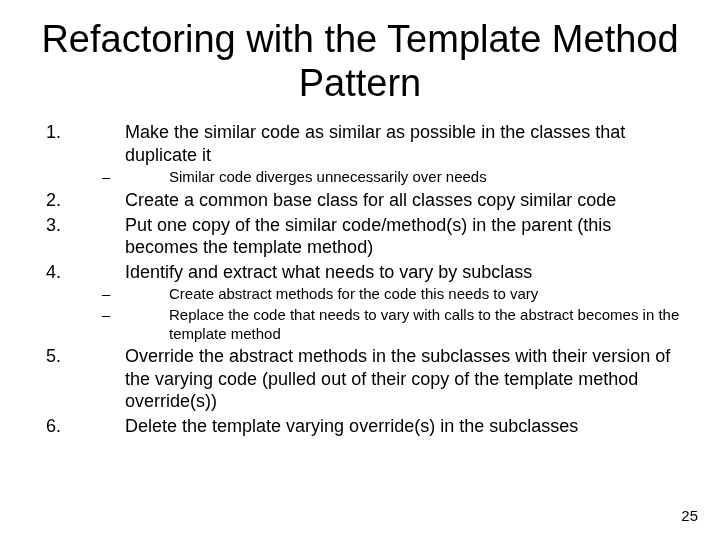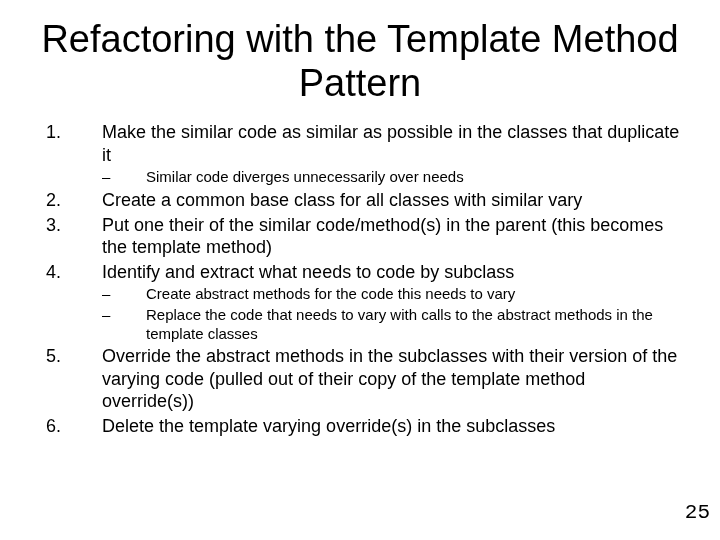--- a/index.html
+++ b/index.html
@@ -35,38 +35,38 @@
     margin: 2px 0;
   }
   .num {
     width: 56px;
     flex: 0 0 56px;
     text-align: left;
     padding-left: 6px;
   }
   .txt {
     flex: 1;
+    margin-left: 23px;
   }
   .subrow {
     display: flex;
     margin: 2px 0 2px 56px;
     font-size: 15px;
   }
   .dash {
     width: 44px;
     flex: 0 0 44px;
     text-align: left;
     padding-left: 6px;
   }
   .pagenum {
     position: absolute;
-    right: 10px;
+    right: 22px;
     bottom: 16px;
-    font-size: 21px;
-    font-family: Liberation Mono, monospace;
+    font-size: 15px;
   }
 </style>
 </head>
 <body>
 
 <div class="slide">
 
   <h1 class="title">Refactoring with the Template Method Pattern</h1>
 
   <div class="body">
@@ -76,41 +76,41 @@
       <div class="txt">Make the similar code as similar as possible in the classes that duplicate it</div>
     </div>
 
     <div class="subrow">
       <div class="dash">–</div>
       <div class="txt">Similar code diverges unnecessarily over needs</div>
     </div>
 
     <div class="row">
       <div class="num">2.</div>
-      <div class="txt">Create a common base class for all classes with similar vary</div>
+      <div class="txt">Create a common base class for all classes copy similar code</div>
     </div>
 
     <div class="row">
       <div class="num">3.</div>
-      <div class="txt">Put one their of the similar code/method(s) in the parent (this becomes the template method)</div>
+      <div class="txt">Put one copy of the similar code/method(s) in the parent (this becomes the template method)</div>
     </div>
 
     <div class="row">
       <div class="num">4.</div>
-      <div class="txt">Identify and extract what needs to code by subclass</div>
+      <div class="txt">Identify and extract what needs to vary by subclass</div>
     </div>
 
     <div class="subrow">
       <div class="dash">–</div>
       <div class="txt">Create abstract methods for the code this needs to vary</div>
     </div>
 
     <div class="subrow">
       <div class="dash">–</div>
-      <div class="txt">Replace the code that needs to vary with calls to the abstract methods in the template classes</div>
+      <div class="txt">Replace the code that needs to vary with calls to the abstract becomes in the template method</div>
     </div>
 
     <div class="row">
       <div class="num">5.</div>
       <div class="txt">Override the abstract methods in the subclasses with their version of the varying code (pulled out of their copy of the template method override(s))</div>
     </div>
 
     <div class="row">
       <div class="num">6.</div>
       <div class="txt">Delete the template varying override(s) in the subclasses</div>

